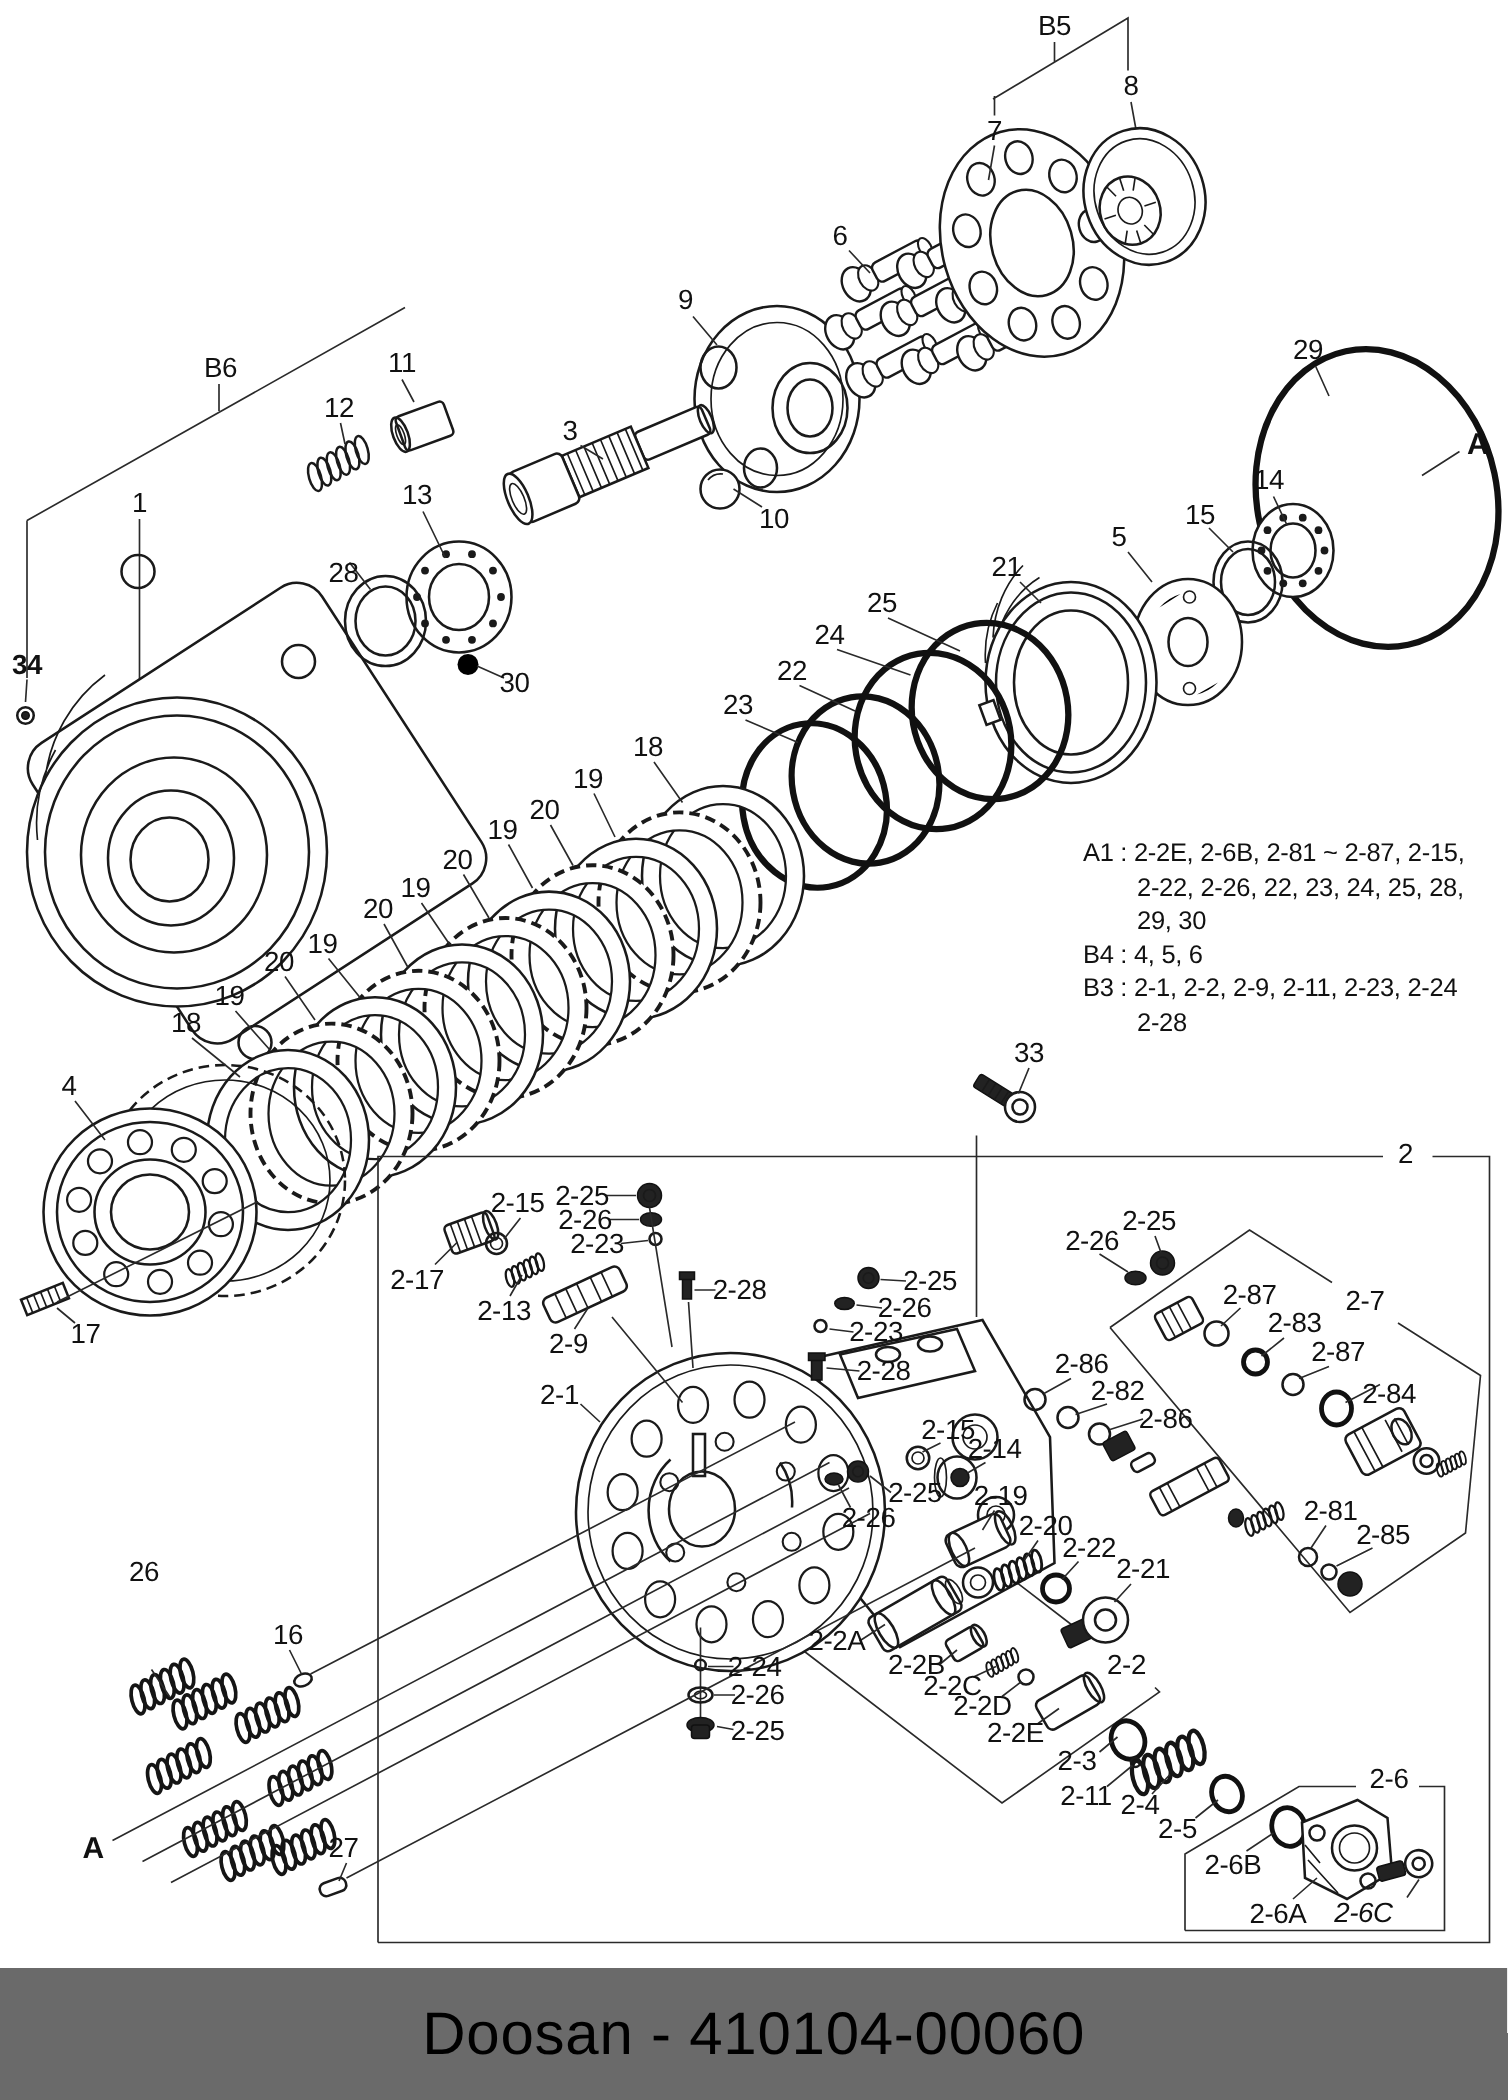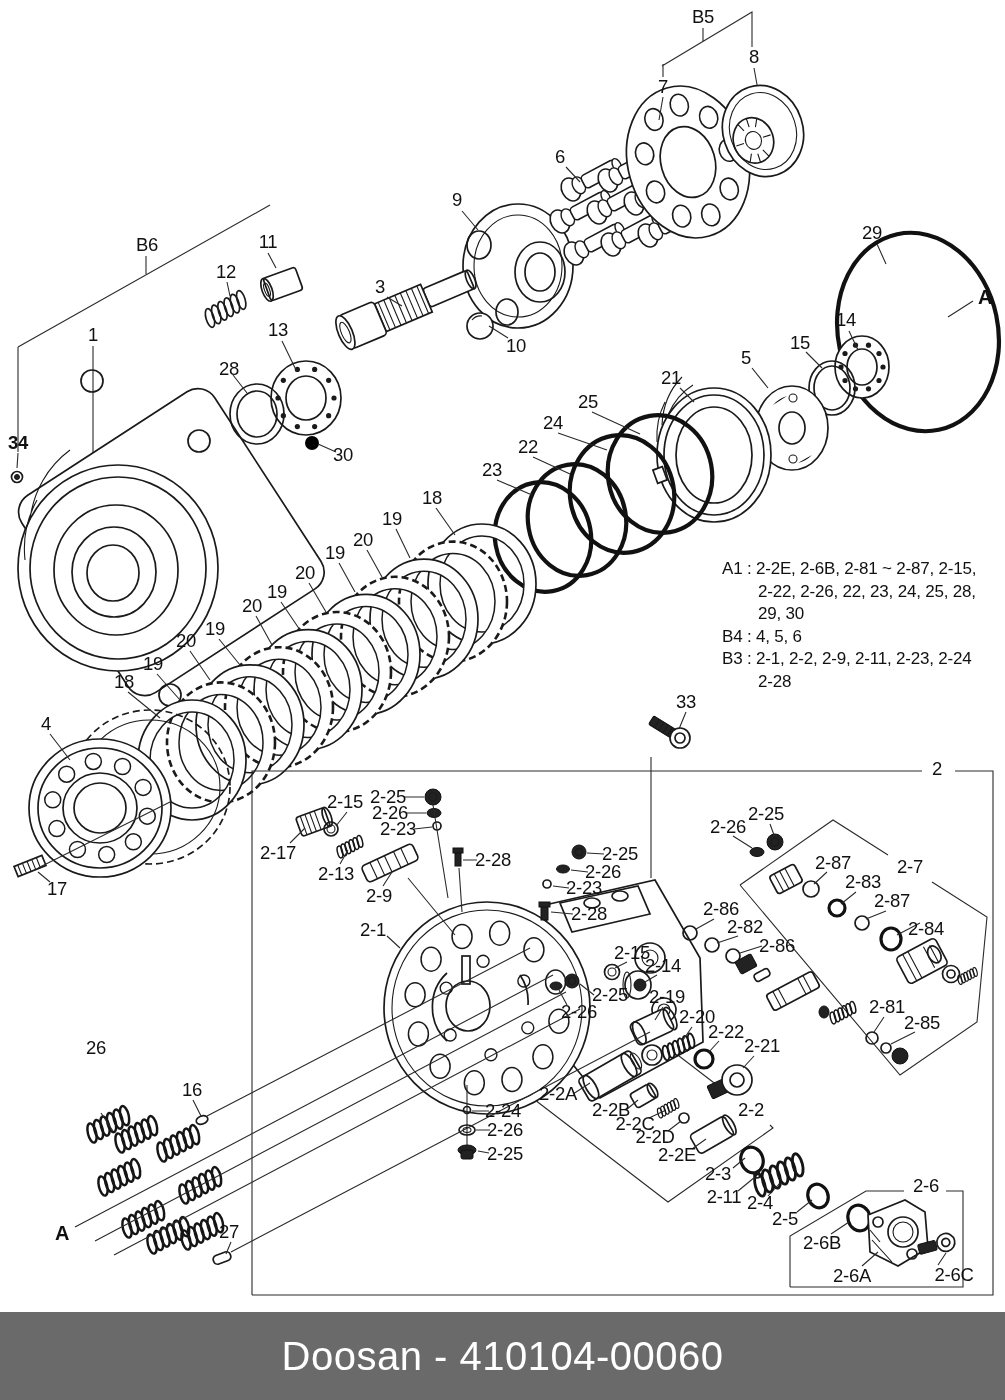--- a/index.html
+++ b/index.html
@@ -7,21 +7,21 @@
         font-family:"Liberation Sans",sans-serif}
   #art{position:absolute;left:0;top:0}
   #callouts{position:absolute;left:0;top:0;width:1005px;height:1312px;pointer-events:none}
   .callout{position:absolute;transform:translate(-50%,-50%);font-size:18.5px;color:#111;
            white-space:nowrap;letter-spacing:-0.3px}
   .callout.b{font-weight:bold;font-size:20px}
   .legend{position:absolute;left:722px;top:558px;width:285px;font-size:17px;
           line-height:22.5px;color:#111;letter-spacing:-0.2px}
   .legend .ind{padding-left:36px}
   .footer{position:absolute;left:0;top:1312px;width:1005px;height:88px;background:#6a6a6a;
-          display:flex;align-items:center;justify-content:center;gap:98px;color:#ffffff;
+          display:flex;align-items:center;justify-content:center;gap:98px;color:#000000;
           font-size:40px;letter-spacing:0.5px}
   .s {stroke:#1a1a1a;fill:none;stroke-width:1.7}
   .sw{stroke:#1a1a1a;fill:#fff;stroke-width:1.7}
   .sthin{stroke:#1a1a1a;fill:none;stroke-width:1.1}
   .ln{stroke:#2a2a2a;fill:none;stroke-width:1.1}
   .oring{stroke:#111;fill:none;stroke-width:4.2}
   .oring2{stroke:#111;fill:none;stroke-width:3.2}
   .dark{fill:#222;stroke:#111;stroke-width:1}
   .coil{stroke:#1a1a1a;fill:none;stroke-width:2.1}
   .coilD{stroke:#151515;fill:none;stroke-width:3}
@@ -546,21 +546,21 @@
       <div class="callout" style="left: 872px; top: 233px;">29</div>
       <div class="callout b" style="left: 985px; top: 297px;">A</div>
       <div class="callout" style="left: 846px; top: 320px;">14</div>
       <div class="callout" style="left: 800px; top: 343px;">15</div>
       <div class="callout" style="left: 746px; top: 358px;">5</div>
       <div class="callout" style="left: 671px; top: 378px;">21</div>
       <div class="callout" style="left: 147px; top: 245px;">B6</div>
       <div class="callout" style="left: 268px; top: 242px;">11</div>
       <div class="callout" style="left: 226px; top: 272px;">12</div>
       <div class="callout" style="left: 278px; top: 330px;">13</div>
-      <div class="callout" style="left: 229px; top: 369px;">28</div>
+      <div class="callout" style="left: 229px; top: 382px;">28</div>
       <div class="callout" style="left: 343px; top: 455px;">30</div>
       <div class="callout" style="left: 93px; top: 335px;">1</div>
       <div class="callout" style="left: 18px; top: 443px; font-weight: bold;">34</div>
       <div class="callout" style="left: 588px; top: 402px;">25</div>
       <div class="callout" style="left: 553px; top: 423px;">24</div>
       <div class="callout" style="left: 528px; top: 447px;">22</div>
       <div class="callout" style="left: 492px; top: 470px;">23</div>
       <div class="callout" style="left: 124px; top: 682px;">18</div>
       <div class="callout" style="left: 153px; top: 664px;">19</div>
       <div class="callout" style="left: 186px; top: 641px;">20</div>
@@ -622,21 +622,21 @@
       <div class="callout" style="left: 655px; top: 1137px;">2-2D</div>
       <div class="callout" style="left: 677px; top: 1155px;">2-2E</div>
       <div class="callout" style="left: 751px; top: 1110px;">2-2</div>
       <div class="callout" style="left: 718px; top: 1174px;">2-3</div>
       <div class="callout" style="left: 724px; top: 1197px;">2-11</div>
       <div class="callout" style="left: 760px; top: 1203px;">2-4</div>
       <div class="callout" style="left: 785px; top: 1219px;">2-5</div>
       <div class="callout" style="left: 926px; top: 1186px;">2-6</div>
       <div class="callout" style="left: 822px; top: 1243px;">2-6B</div>
       <div class="callout" style="left: 852px; top: 1276px;">2-6A</div>
-      <div class="callout" style="left: 954px; top: 1275px;">2-6C</div>
+      <div class="callout" style="left: 909px; top: 1275px; font-style: italic;">2-6C</div>
     </div>
 
 <div class="legend" id="legend">
       <div class="">A1 : 2-2E, 2-6B, 2-81 ~ 2-87, 2-15,</div>
       <div class="ind">2-22, 2-26, 22, 23, 24, 25, 28,</div>
       <div class="ind">29, 30</div>
       <div class="">B4 : 4, 5, 6</div>
       <div class="">B3 : 2-1, 2-2, 2-9, 2-11, 2-23, 2-24</div>
       <div class="ind">2-28</div>
     </div>

